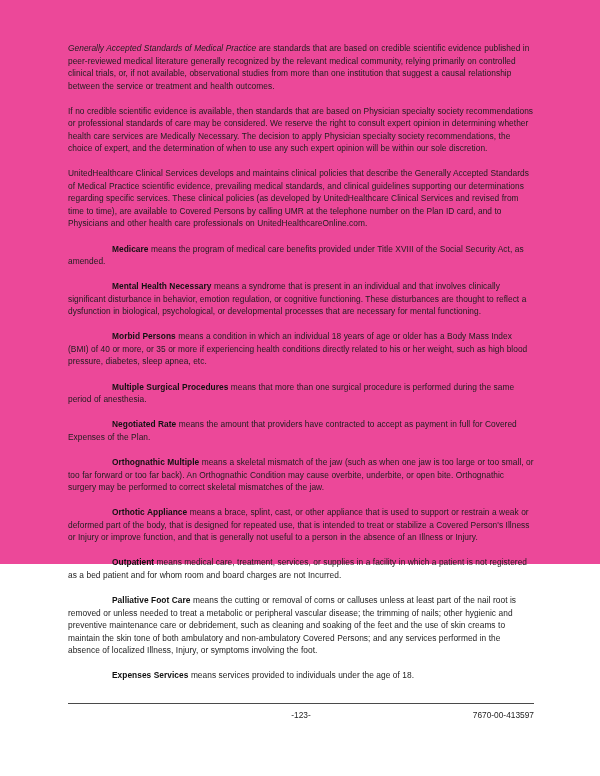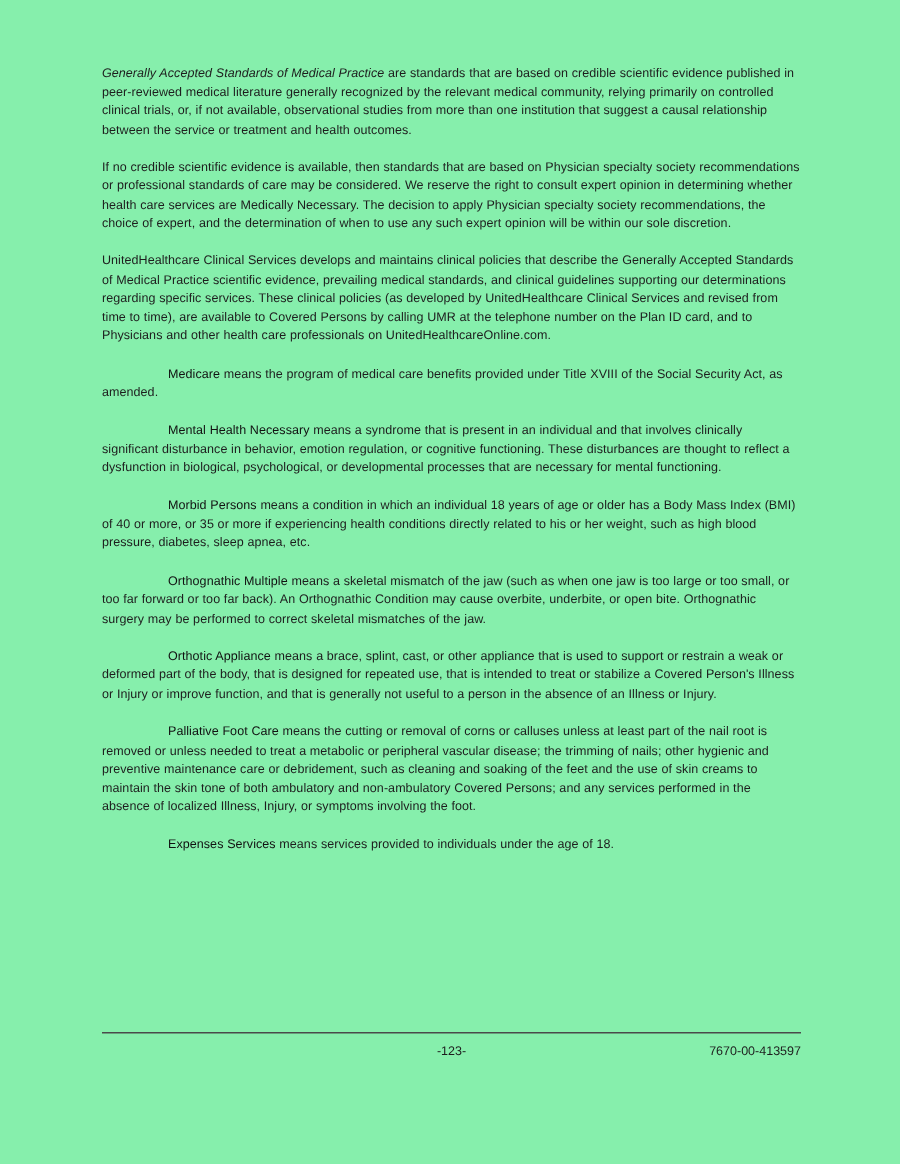--- a/index.html
+++ b/index.html
@@ -13,54 +13,54 @@
     position: relative;
     font-family: "Liberation Sans", sans-serif;
     color: #1a1a1a;
     overflow: hidden;
   }
   .page {
     position: absolute;
     left: 0;
     top: 0;
     width: 600px;
-    height: 776px;
-    background: #86efac;
+    height: 564px;
+    background: #ec4899;
   }
   .content {
     position: absolute;
     left: 68px;
     top: 42px;
     width: 466px;
   }
   .para {
     font-size: 8.35px;
     line-height: 12.5px;
     text-align: left;
     margin: 0 0 12.7px 0;
     letter-spacing: 0.005em;
     word-spacing: 0.012em;
     color: #1d1d1d;
   }
   .para:last-child {
     margin-bottom: 0;
   }
   .term {
-    font-weight: normal;
+    font-weight: bold;
     color: #111111;
     padding-left: 44px;
   }
   .italic-term {
     font-style: italic;
     color: #1d1d1d;
   }
   .footer {
     position: absolute;
     left: 68px;
-    top: 688px;
+    top: 703px;
     width: 466px;
   }
   .footer-rule {
     width: 466px;
     height: 0;
     border-top: 1.1px solid #4a4a4a;
     margin: 0;
   }
   .footer-row {
     position: relative;
@@ -105,24 +105,33 @@
     <p class="para">
       <span class="term">Medicare</span><span> means the program of medical care benefits provided under Title XVIII of the Social Security Act, as amended.</span>
     </p>
     <p class="para">
       <span class="term">Mental Health Necessary</span><span> means a syndrome that is present in an individual and that involves clinically significant disturbance in behavior, emotion regulation, or cognitive functioning.  These disturbances are thought to reflect a dysfunction in biological, psychological, or developmental processes that are necessary for mental functioning.</span>
     </p>
     <p class="para">
       <span class="term">Morbid Persons</span><span> means a condition in which an individual 18 years of age or older has a Body Mass Index (BMI) of 40 or more, or 35 or more if experiencing health conditions directly related to his or her weight, such as high blood pressure, diabetes, sleep apnea, etc.</span>
     </p>
     <p class="para">
+      <span class="term">Multiple Surgical Procedures</span><span> means that more than one surgical procedure is performed during the same period of anesthesia.</span>
+    </p>
+    <p class="para">
+      <span class="term">Negotiated Rate</span><span> means the amount that providers have contracted to accept as payment in full for Covered Expenses of the Plan.</span>
+    </p>
+    <p class="para">
       <span class="term">Orthognathic Multiple</span><span> means a skeletal mismatch of the jaw (such as when one jaw is too large or too small, or too far forward or too far back).  An Orthognathic Condition may cause overbite, underbite, or open bite.  Orthognathic surgery may be performed to correct skeletal mismatches of the jaw.</span>
     </p>
     <p class="para">
       <span class="term">Orthotic Appliance</span><span> means a brace, splint, cast, or other appliance that is used to support or restrain a weak or deformed part of the body, that is designed for repeated use, that is intended to treat or stabilize a Covered Person's Illness or Injury or improve function, and that is generally not useful to a person in the absence of an Illness or Injury.</span>
+    </p>
+    <p class="para">
+      <span class="term">Outpatient</span><span> means medical care, treatment, services, or supplies in a facility in which a patient is not registered as a bed patient and for whom room and board charges are not Incurred.</span>
     </p>
     <p class="para">
       <span class="term">Palliative Foot Care</span><span> means the cutting or removal of corns or calluses unless at least part of the nail root is removed or unless needed to treat a metabolic or peripheral vascular disease; the trimming of nails; other hygienic and preventive maintenance care or debridement, such as cleaning and soaking of the feet and the use of skin creams to maintain the skin tone of both ambulatory and non-ambulatory Covered Persons; and any services performed in the absence of localized Illness, Injury, or symptoms involving the foot.</span>
     </p>
     <p class="para">
       <span class="term">Expenses Services</span><span> means services provided to individuals under the age of 18.</span>
     </p>
   </div>
 
   <div class="footer">

